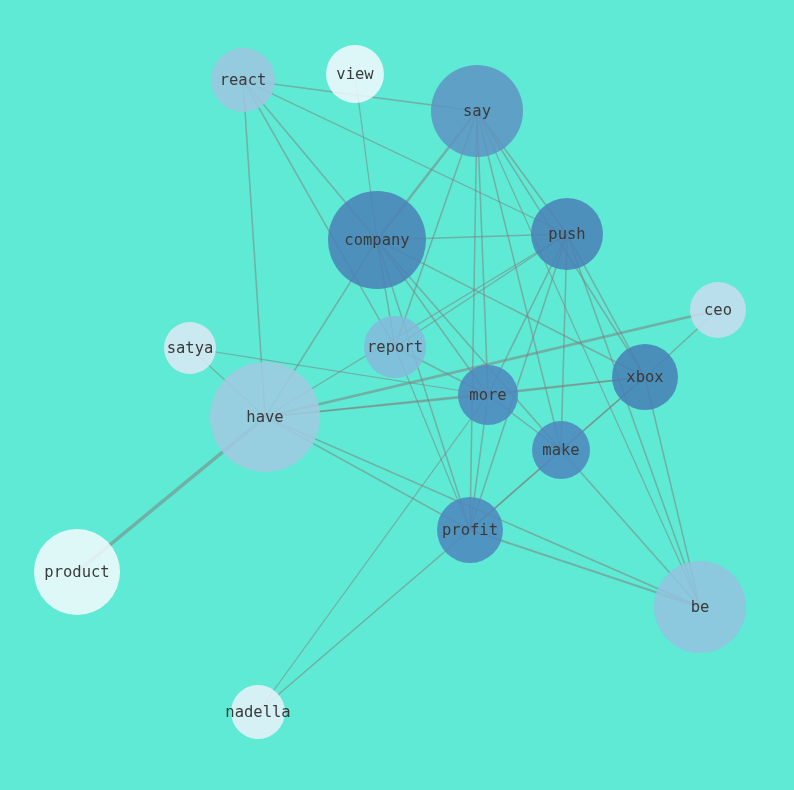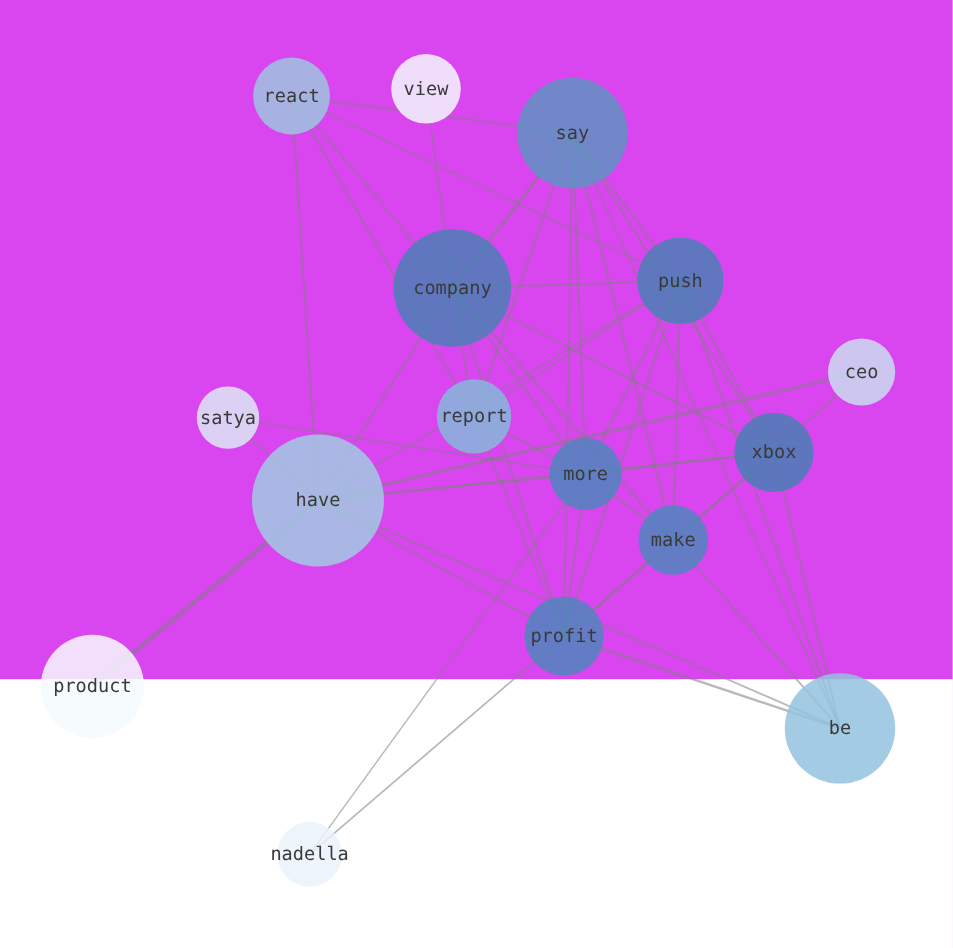--- a/index.html
+++ b/index.html
@@ -7,22 +7,22 @@
     padding: 0;
     background: #ffffff;
     width: 794px;
     height: 790px;
     overflow: hidden;
     font-family: "DejaVu Sans Mono", "Liberation Mono", monospace;
   }
   #graph-wrap {
     position: relative;
     width: 794px;
-    height: 566px;
-    background: #d946ef;
+    height: 790px;
+    background: #5eead4;
   }
   svg {
     display: block;
   }
   text.node-label {
     fill: #3a3a3a;
     font-family: "DejaVu Sans Mono", "Liberation Mono", monospace;
     font-size: 15.5px;
     text-anchor: middle;
     dominant-baseline: central;

